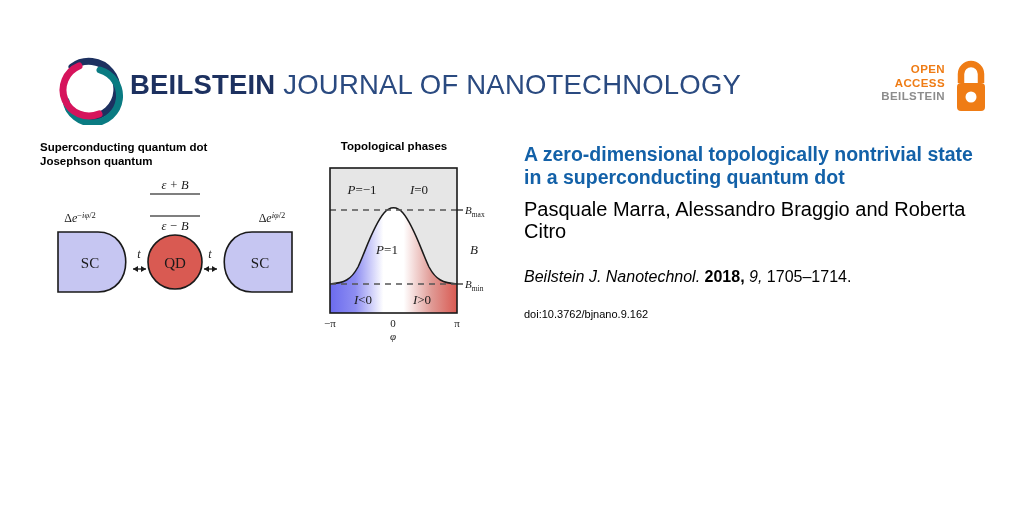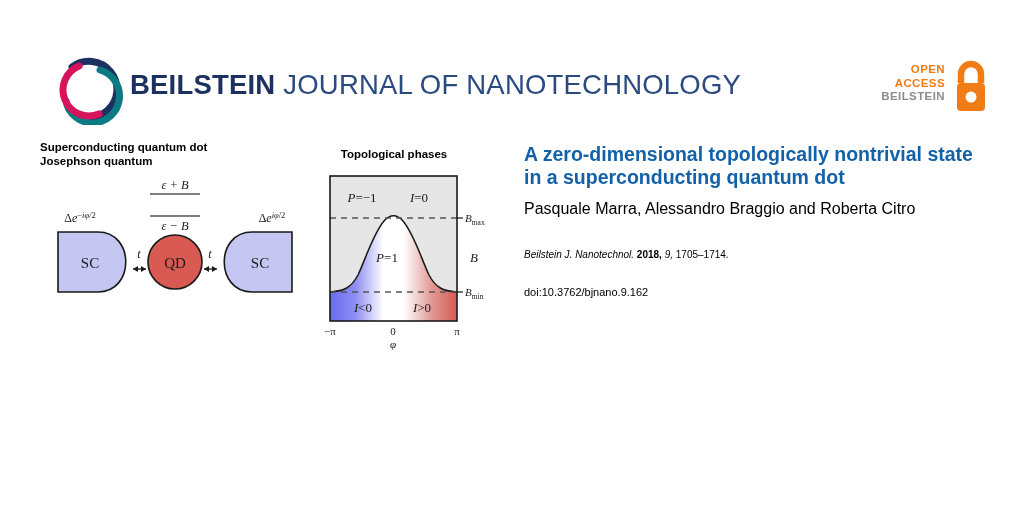--- a/index.html
+++ b/index.html
@@ -100,21 +100,21 @@
   #junction-svg {
     position: absolute;
     left: 0;
     top: 34px;
   }
 
   
   #figure-phases {
     position: absolute;
     left: 318px;
-    top: 148px;
+    top: 140px;
     width: 180px;
     height: 200px;
   }
   #phases-title {
     position: absolute;
     left: 0;
     top: 0;
     width: 152px;
     text-align: center;
     font-size: 11.5px;
@@ -135,28 +135,28 @@
     width: 466px;
   }
   #article-title {
     font-size: 19.5px;
     font-weight: bold;
     color: #1361a8;
     line-height: 23px;
     margin: 0 0 9px 0;
   }
   #article-authors {
-    font-size: 16px;
+    font-size: 20px;
     font-weight: normal;
     color: #000;
     line-height: 22px;
     margin: 0 0 26px 0;
   }
   #article-citation {
-    font-size: 10px;
+    font-size: 16px;
     font-style: italic;
     color: #000;
     line-height: 17px;
     margin: 0 0 20px 0;
   }
   #article-citation .cit-year {
     font-weight: bold;
     font-style: normal;
   }
   #article-citation .cit-vol {

